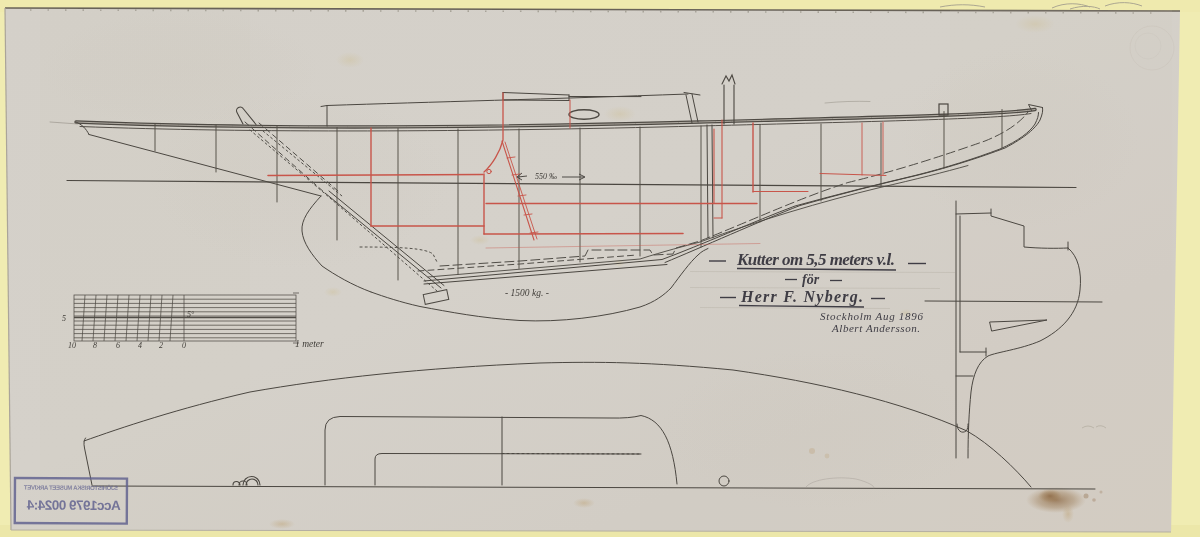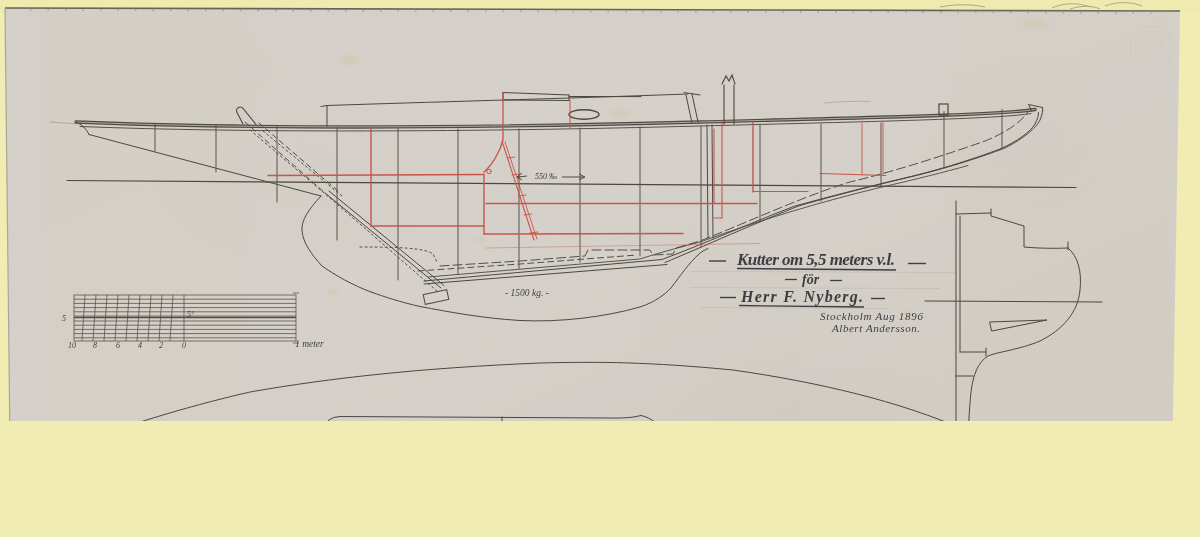--- a/index.html
+++ b/index.html
@@ -1,16 +1,16 @@
 <!DOCTYPE html>
 <html><head>
 <meta charset="utf-8">
 <style>
   html,body{margin:0;padding:0;background:#f0ecb2;}
-  #wrap{position:relative;width:1200px;height:421px;overflow:hidden;font-family:"Liberation Sans",sans-serif;}
+  #wrap{position:relative;width:1200px;height:537px;overflow:hidden;font-family:"Liberation Sans",sans-serif;}
   svg{display:block;}
 </style>
 </head>
 <body>
 <div id="wrap">
 <svg width="1200" height="537" viewBox="0 0 1200 537">
 <defs>
   <radialGradient id="stain1" cx="50%" cy="50%" r="50%">
     <stop offset="0%" stop-color="#8a6540" stop-opacity="0.75"></stop>
     <stop offset="60%" stop-color="#9a7850" stop-opacity="0.4"></stop>

